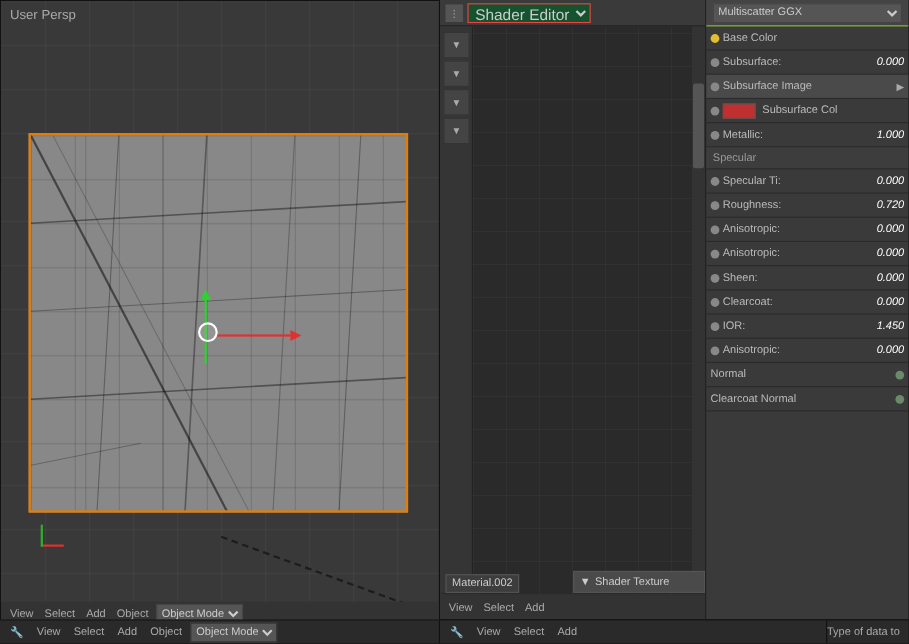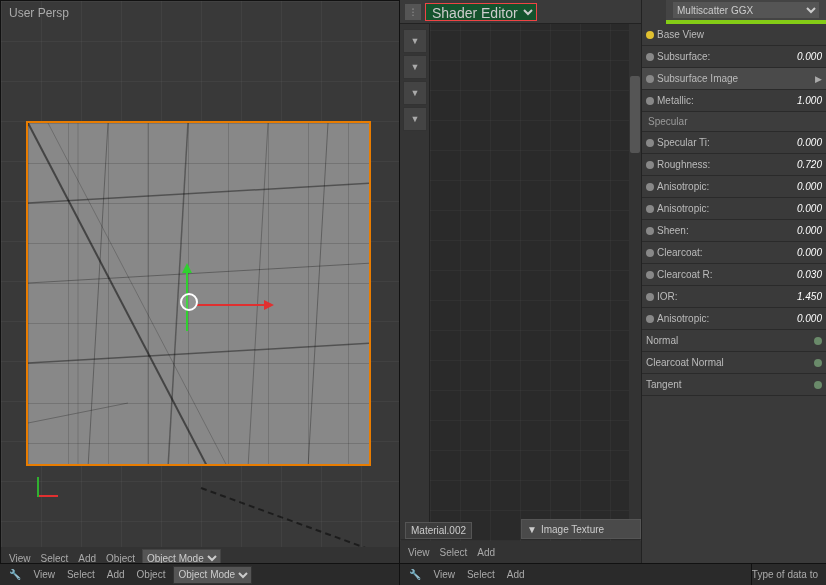--- a/index.html
+++ b/index.html
@@ -297,23 +297,22 @@
       overflow-y: auto;
       overflow-x: hidden;
     }
 
     .prop-header {
       height: 24px;
       background: #444;
       display: flex;
       align-items: center;
       padding: 0 6px;
-      border-bottom: 4px solid #84cc16;
-      font-size: 10px;
-      margin-left: 24px;
+      border-bottom: 1px solid #84cc16;
+      font-size: 10px;
     }
 
     .prop-select {
       background: #555;
       border: 1px solid #444;
       color: #ccc;
       font-size: 10px;
       height: 18px;
       width: 100%;
     }
@@ -581,55 +580,60 @@
       <path d="M 478 400 C 460 400, 450 185, 430 185" stroke="#e0c030" stroke-width="2" fill="none" stroke-dasharray=""></path>
       <path d="M 478 480 C 460 480, 450 205, 430 205" stroke="#888" stroke-width="2" fill="none"></path>
 
       <path d="M 478 455 C 430 455, 400 490, 350 550" stroke="#555" stroke-width="1.5" fill="none" stroke-dasharray="5,3"></path>
     </svg>
 
     <div class="material-label">Material.002</div>
 
     <div class="image-texture-btn">
       <span style="margin-right:4px;">▼</span>
-      <span>Image Texture</span>
+      <span>Shader Texture</span>
     </div>
 
     <div class="ne-bottom">
       <span class="vp-btn">View</span>
       <span class="vp-btn">Select</span>
       <span class="vp-btn">Add</span>
     </div>
   </div>
 
   <div class="properties-panel">
 
     <div class="prop-header">
       <select class="prop-select">
         <option>Multiscatter GGX</option>
       </select>
     </div>
 
     <div class="prop-row">
       <div class="prop-socket" style="background:#e0c030;"></div>
-      <span class="prop-label">Base View</span>
+      <span class="prop-label">Base Color</span>
     </div>
 
     <div class="prop-row">
       <div class="prop-socket" style="background:#888;"></div>
       <span class="prop-label">Subsurface:</span>
       <span class="prop-value">0.000</span>
     </div>
 
     <div class="prop-row" style="background:#4a4a4a;">
       <div class="prop-socket" style="background:#888;"></div>
       <span class="prop-label">Subsurface Image</span>
       <span style="color:#aaa;font-size:9px;">▶</span>
     </div>
 
+    <div class="prop-row">
+      <div class="prop-socket" style="background:#888;"></div>
+      <div class="prop-color-box"></div>
+      <span class="prop-label" style="margin-left:3px;">Subsurface Col</span>
+    </div>
 
     <div class="prop-row">
       <div class="prop-socket" style="background:#888;"></div>
       <span class="prop-label">Metallic:</span>
       <span class="prop-value">1.000</span>
     </div>
 
     <div class="prop-section">
       <span>Specular</span>
     </div>
@@ -664,25 +668,20 @@
       <span class="prop-value">0.000</span>
     </div>
 
 
     <div class="prop-row">
       <div class="prop-socket" style="background:#888;"></div>
       <span class="prop-label">Clearcoat:</span>
       <span class="prop-value">0.000</span>
     </div>
 
-    <div class="prop-row">
-      <div class="prop-socket" style="background:#888;"></div>
-      <span class="prop-label">Clearcoat R:</span>
-      <span class="prop-value">0.030</span>
-    </div>
 
     <div class="prop-row">
       <div class="prop-socket" style="background:#888;"></div>
       <span class="prop-label">IOR:</span>
       <span class="prop-value">1.450</span>
     </div>
 
     <div class="prop-row">
       <div class="prop-socket" style="background:#888;"></div>
       <span class="prop-label">Anisotropic:</span>
@@ -692,24 +691,20 @@
     <div class="prop-row">
       <span class="prop-output-label">Normal</span>
       <div class="prop-socket prop-socket-right" style="background:#6a8a6a;"></div>
     </div>
 
     <div class="prop-row">
       <span class="prop-output-label">Clearcoat Normal</span>
       <div class="prop-socket prop-socket-right" style="background:#6a8a6a;"></div>
     </div>
 
-    <div class="prop-row">
-      <span class="prop-output-label">Tangent</span>
-      <div class="prop-socket prop-socket-right" style="background:#6a8a6a;"></div>
-    </div>
 
   </div>
 </div>
 
 <div class="bottom-bar">
 
   <div class="bottom-section" style="width:400px;">
     <span class="bottom-btn">🔧</span>
     <span class="bottom-btn">View</span>
     <span class="bottom-btn">Select</span>

